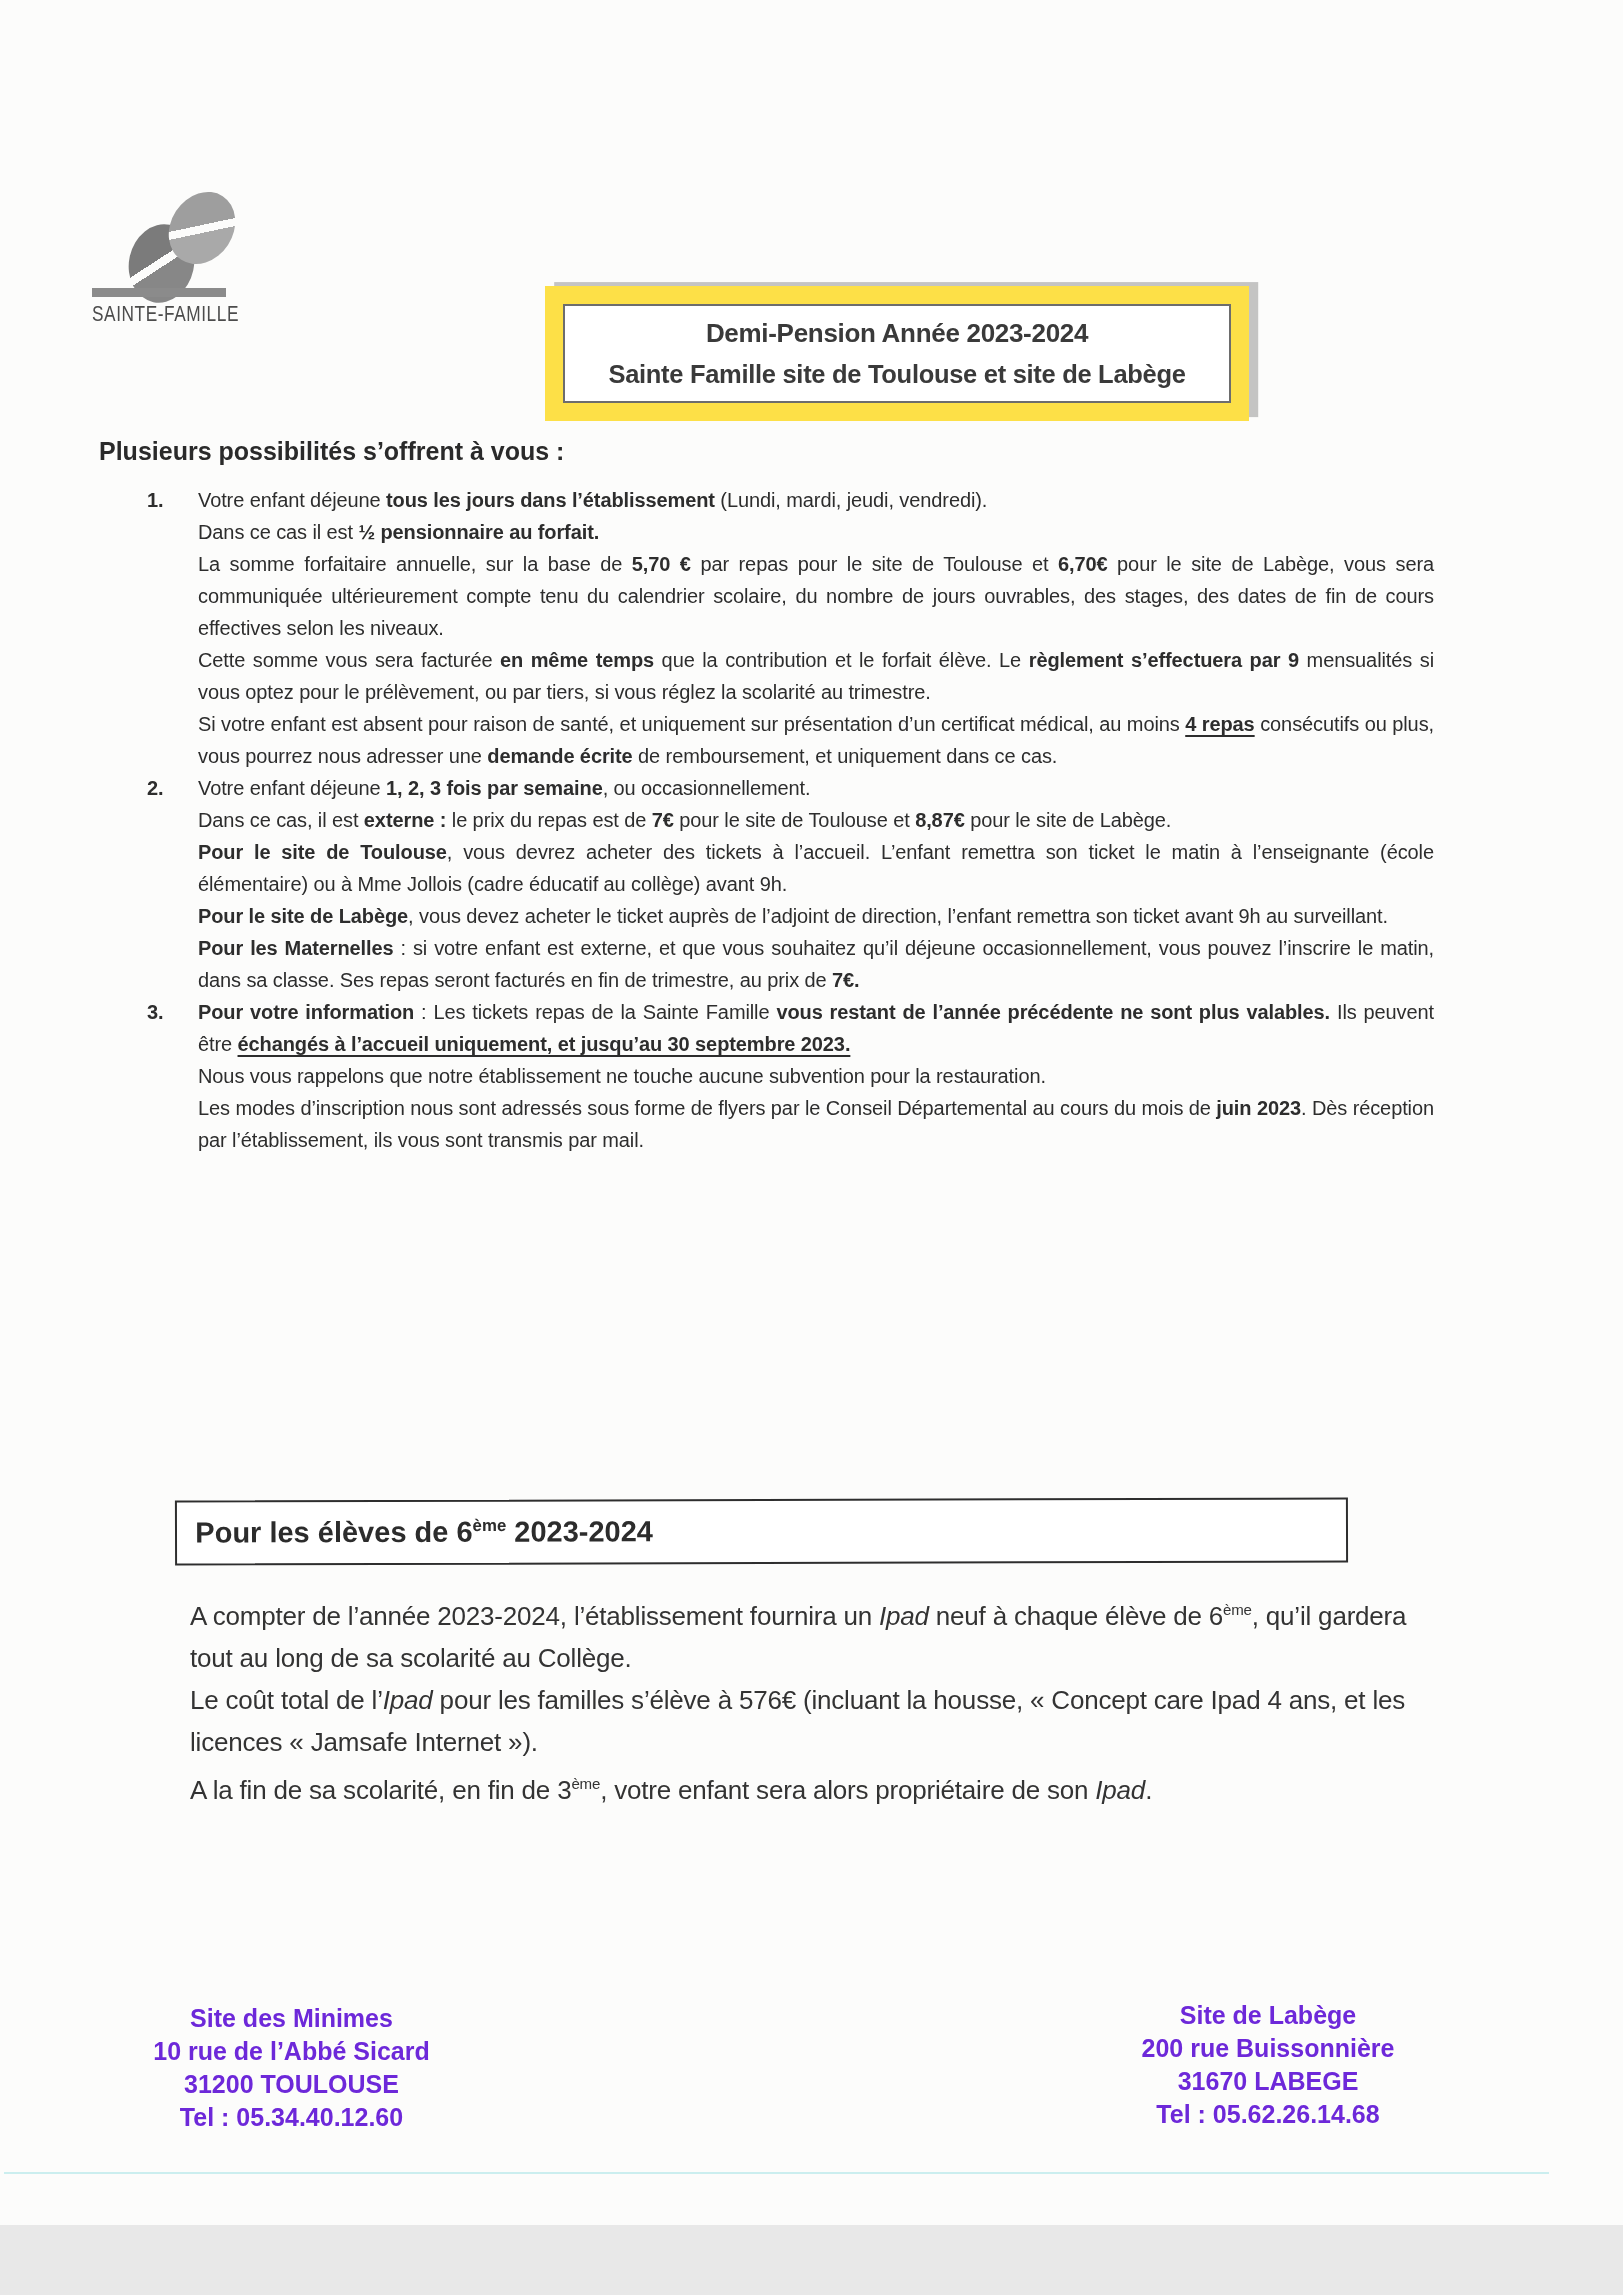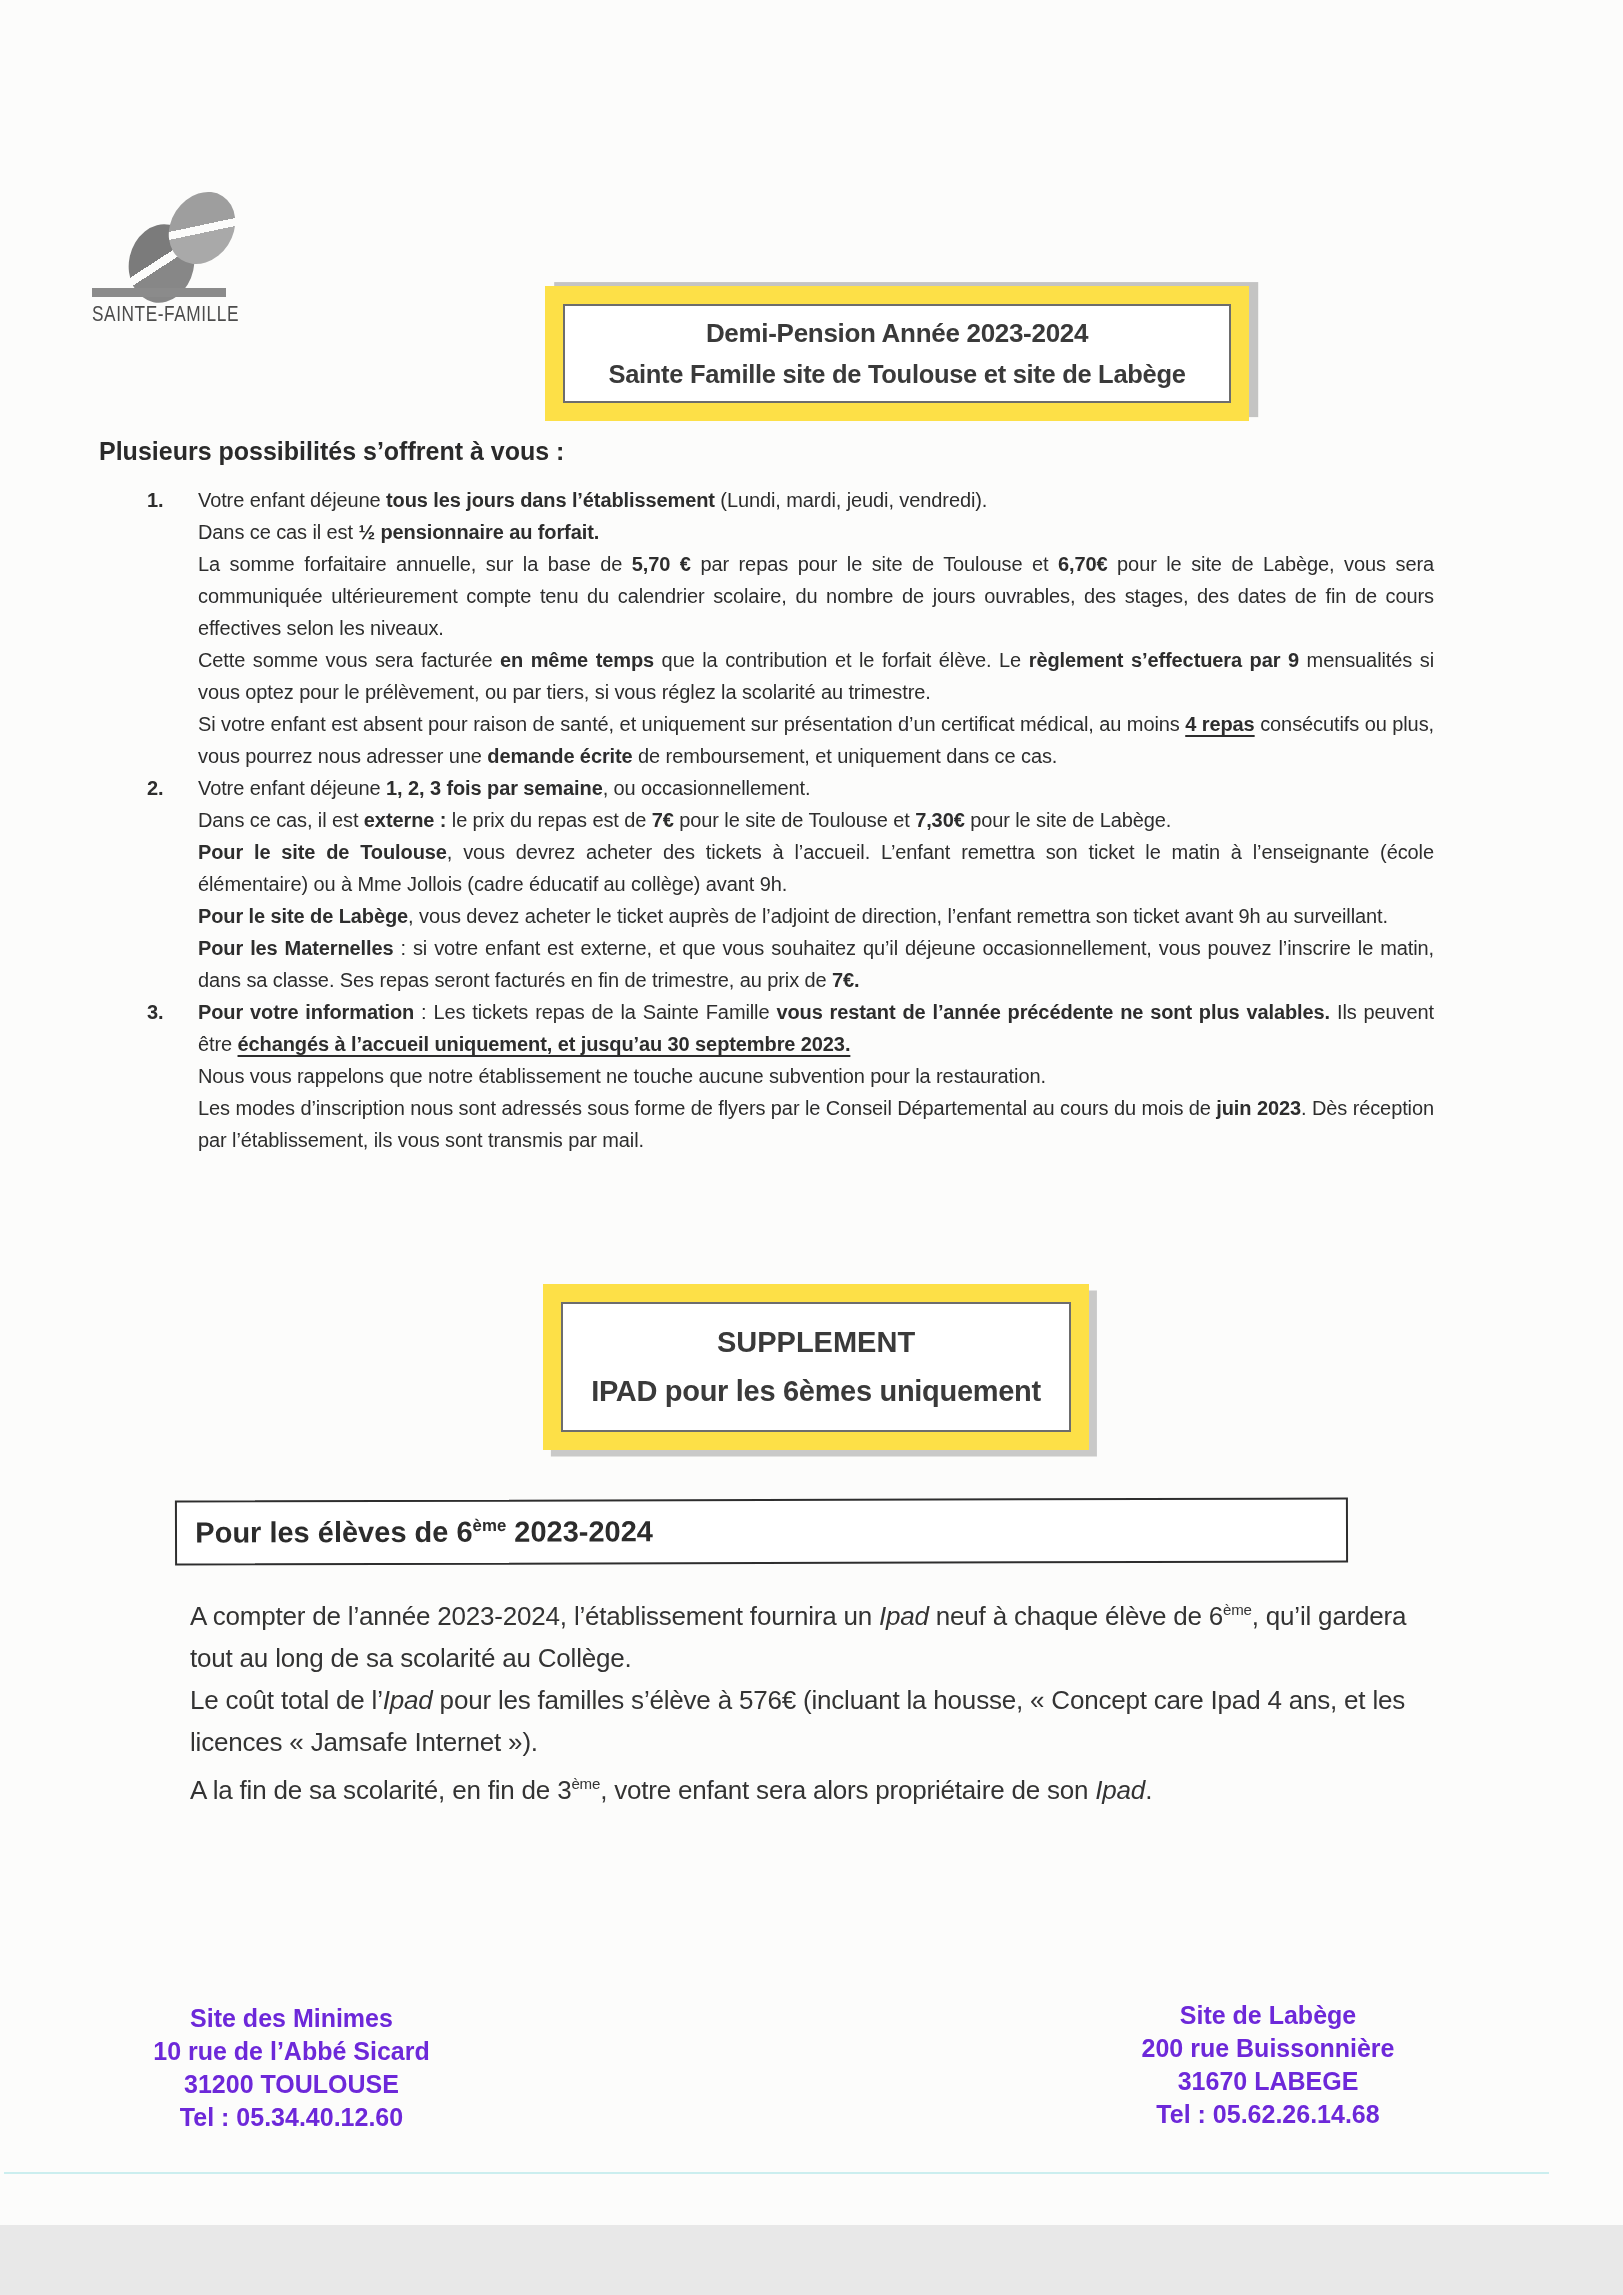--- a/index.html
+++ b/index.html
@@ -101,42 +101,36 @@
           <p><span class="">Dans ce cas il est </span><span class="b">½ pensionnaire au forfait.</span></p>
           <p><span class="">La somme forfaitaire annuelle, sur la base de </span><span class="b">5,70 €</span><span class=""> par repas pour le site de Toulouse et </span><span class="b">6,70€</span><span class=""> pour le site de Labège, vous sera communiquée ultérieurement compte tenu du calendrier scolaire, du nombre de jours ouvrables, des stages, des dates de fin de cours effectives selon les niveaux.</span></p>
           <p><span class="">Cette somme vous sera facturée </span><span class="b">en même temps</span><span class=""> que la contribution et le forfait élève. Le </span><span class="b">règlement s’effectuera par 9</span><span class=""> mensualités si vous optez pour le prélèvement, ou par tiers, si vous réglez la scolarité au trimestre.</span></p>
           <p><span class="">Si votre enfant est absent pour raison de santé, et uniquement sur présentation d’un certificat médical, au moins </span><span class="b u">4 repas</span><span class=""> consécutifs ou plus, vous pourrez nous adresser une </span><span class="b">demande écrite</span><span class=""> de remboursement, et uniquement dans ce cas.</span></p>
         </div>
       </div>
       <div class="li">
         <div class="num">2.</div>
         <div class="li-body">
           <p><span class="">Votre enfant déjeune </span><span class="b">1, 2, 3 fois par semaine</span><span class="">, ou occasionnellement.</span></p>
-          <p><span class="">Dans ce cas, il est </span><span class="b">externe :</span><span class=""> le prix du repas est de </span><span class="b">7€</span><span class=""> pour le site de Toulouse et </span><span class="b">7,30€</span><span class=""> pour le site de Labège.</span></p>
+          <p><span class="">Dans ce cas, il est </span><span class="b">externe :</span><span class=""> le prix du repas est de </span><span class="b">7€</span><span class=""> pour le site de Toulouse et </span><span class="b">8,87€</span><span class=""> pour le site de Labège.</span></p>
           <p><span class="b">Pour le site de Toulouse</span><span class="">, vous devrez acheter des tickets à l’accueil. L’enfant remettra son ticket le matin à l’enseignante (école élémentaire) ou à Mme Jollois (cadre éducatif au collège) avant 9h.</span></p>
           <p><span class="b">Pour le site de Labège</span><span class="">, vous devez acheter le ticket auprès de l’adjoint de direction, l’enfant remettra son ticket avant 9h au surveillant.</span></p>
           <p><span class="b">Pour les Maternelles</span><span class=""> : si votre enfant est externe, et que vous souhaitez qu’il déjeune occasionnellement, vous pouvez l’inscrire le matin, dans sa classe. Ses repas seront facturés en fin de trimestre, au prix de </span><span class="b">7€.</span></p>
         </div>
       </div>
       <div class="li">
         <div class="num">3.</div>
         <div class="li-body">
           <p><span class="b">Pour votre information</span><span class=""> : Les tickets repas de la Sainte Famille </span><span class="b">vous restant de l’année précédente ne sont plus valables.</span><span class=""> Ils peuvent être </span><span class="b u">échangés à l’accueil uniquement, et jusqu’au 30 septembre 2023.</span></p>
           <p><span class="">Nous vous rappelons que notre établissement ne touche aucune subvention pour la restauration.</span></p>
           <p><span class="">Les modes d’inscription nous sont adressés sous forme de flyers par le Conseil Départemental au cours du mois de </span><span class="b">juin 2023</span><span class="">. Dès réception par l’établissement, ils vous sont transmis par mail.</span></p>
         </div>
       </div>
     </div>
 
-  <div class="framed-box supplement-box">
-    <div class="framed-inner">
-      <div class="box-line1">SUPPLEMENT</div>
-      <div class="box-line2">IPAD pour les 6èmes uniquement</div>
-    </div>
-  </div>
 
   <div class="eleves-box">
     <div class="eleves-heading" id="eleves-heading"><span class="b">Pour les élèves de 6</span><span class="b sup">ème</span><span class="b"> 2023-2024</span></div>
   </div>
 
   <div class="ipad" id="ipad-section">
       <p><span class="">A compter de l’année 2023-2024, l’établissement fournira un </span><span class="i">Ipad</span><span class=""> neuf à chaque élève de 6</span><span class="sup">ème</span><span class="">, qu’il gardera tout au long de sa scolarité au Collège.</span></p>
       <p><span class="">Le coût total de l’</span><span class="i">Ipad</span><span class=""> pour les familles s’élève à 576€ (incluant la housse, « Concept care Ipad 4 ans, et les licences « Jamsafe Internet »).</span></p>
       <p><span class="">A la fin de sa scolarité, en fin de 3</span><span class="sup">ème</span><span class="">, votre enfant sera alors propriétaire de son </span><span class="i">Ipad</span><span class="">.</span></p>
     </div>

